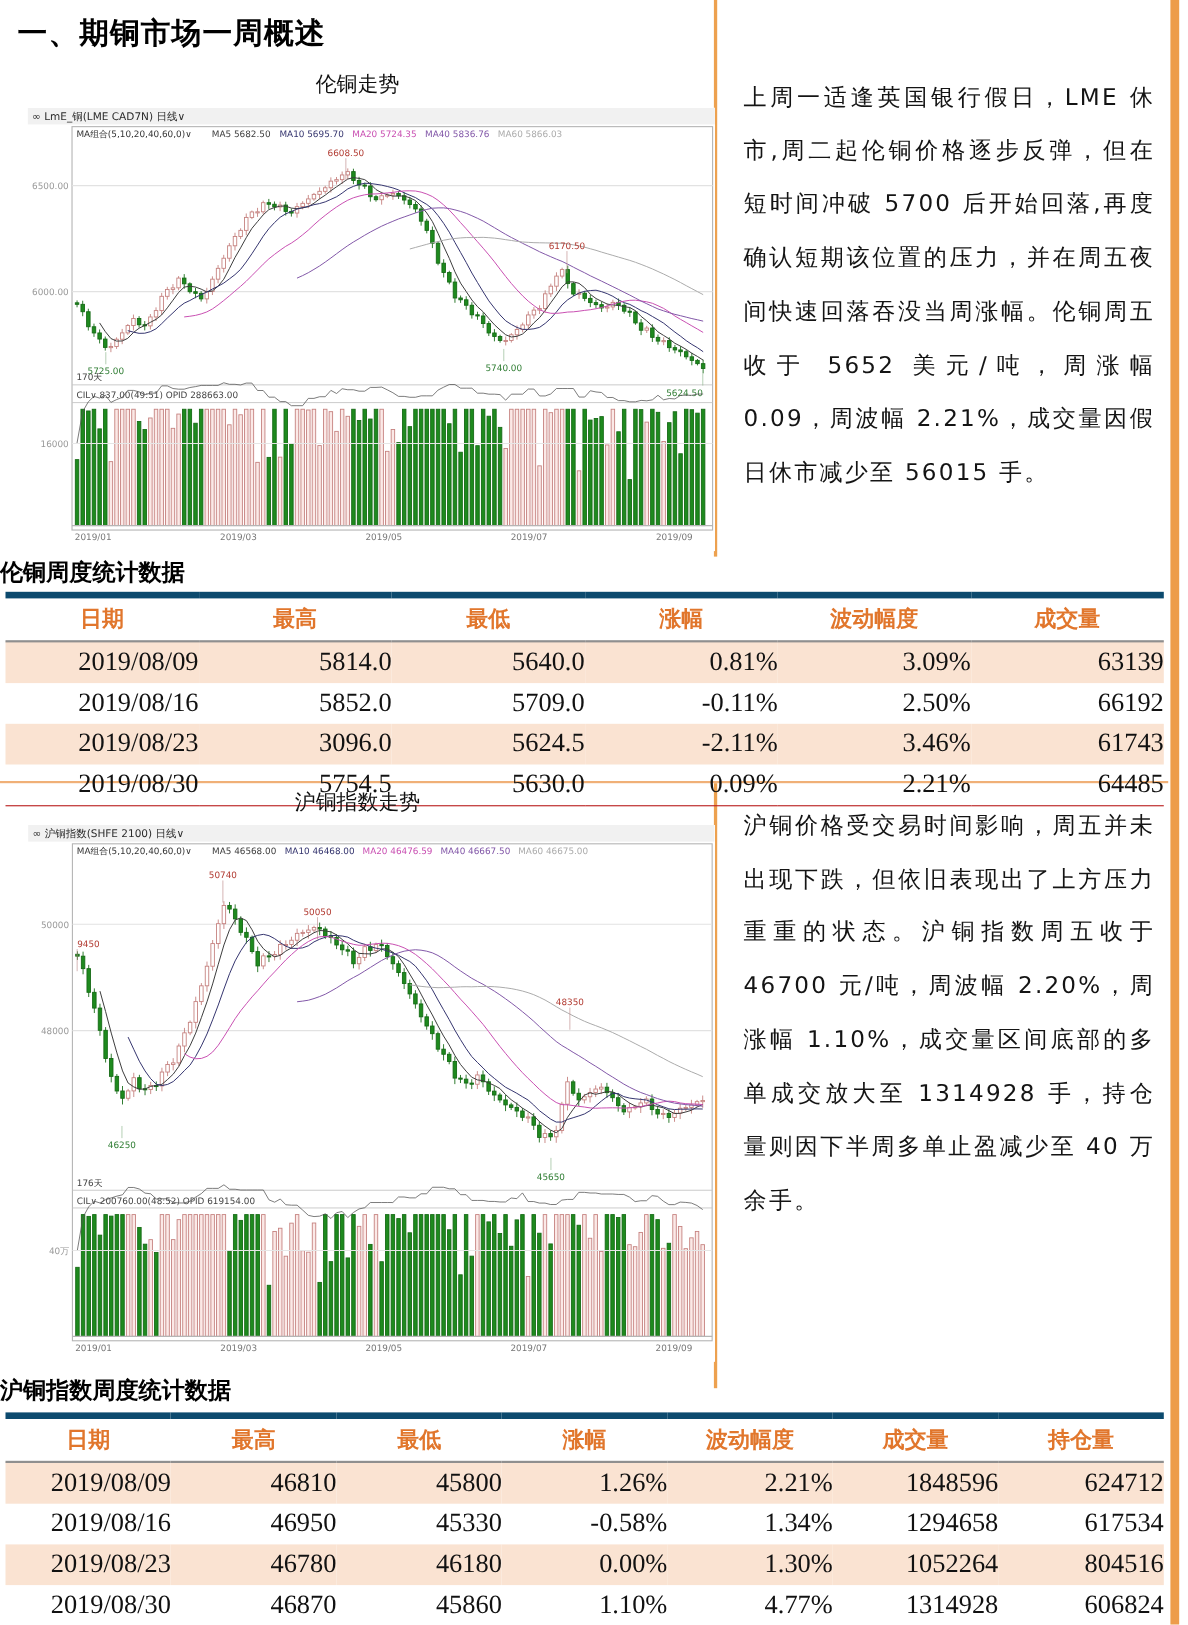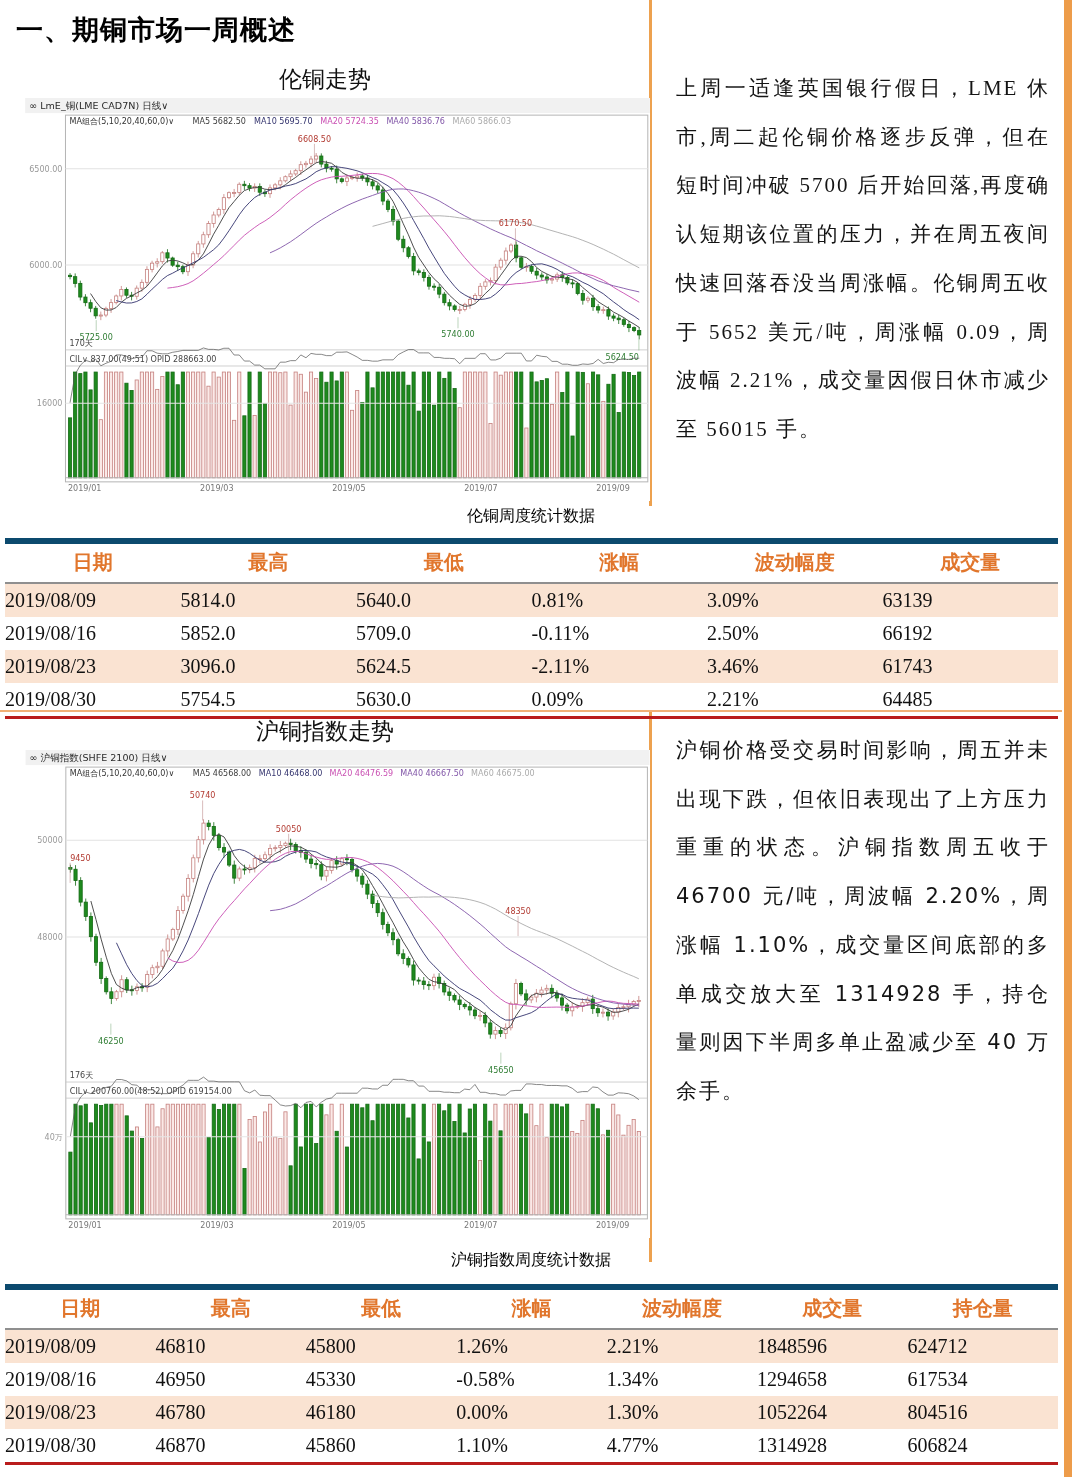--- a/index.html
+++ b/index.html
@@ -1,39 +1,39 @@
 <!DOCTYPE html>
 <html><head>
 <meta charset="utf-8">
 <style>
   html,body{margin:0;padding:0;}
   body{width:1080px;height:1477px;position:relative;background:#ffffff;overflow:hidden;
        font-family:"DejaVu Sans","Liberation Sans",sans-serif;}
   .page-title{position:absolute;left:16px;top:12px;margin:0;font-size:27px;font-weight:bold;
               color:#000;letter-spacing:1px;}
-  .chart-title{position:absolute;left:0;width:650px;text-align:center;font-size:23px;
+  .chart-title{position:absolute;left:0;width:650px;text-align:center;font-size:19px;
                color:#111;font-weight:500;}
   .t1{top:64px;} .t2{top:716px;}
   .chart{position:absolute;left:25px;width:625px;background:#fff;}
   .c1{top:98px;height:403px;} .c2{top:750px;height:488px;}
   .commentary{position:absolute;left:676px;width:374px;margin:0;font-size:21px;line-height:2.32;
               letter-spacing:2px;text-align:justify;color:#141414;}
-  .p1{top:64px;font-family:Liberation Serif, serif;} .p2{top:726px;}
-  .table-title{position:absolute;left:0;width:1062px;text-align:center;font-size:16px;
-               font-weight:normal;color:#000;}
+  .p1{top:64px;} .p2{top:726px;}
+  .table-title{position:absolute;left:0;width:1062px;text-align:left;font-size:21px;
+               font-weight:bold;color:#000;}
   .tt1{top:506px;} .tt2{top:1250px;}
   .stat-table{position:absolute;left:5px;width:1053px;border-collapse:collapse;table-layout:fixed;}
   .st1{top:538px;} .st2{top:1284px;}
   .stat-table thead th{font-family:"DejaVu Sans","Liberation Sans",sans-serif;font-size:20px;
        font-weight:bold;color:#E1762C;padding:5px 0 6px;text-align:center;
        border-top:6px solid #0c4a6e;border-bottom:2px solid #8f8f8f;}
-  .stat-table tbody td{font-family:"Liberation Serif","DejaVu Serif",serif;font-size:20px;
-       color:#111;text-align:left;padding:5px 0;}
+  .stat-table tbody td{font-family:"Liberation Serif","DejaVu Serif",serif;font-size:24px;
+       color:#111;text-align:right;padding:5px 0;}
   .stat-table tbody tr:nth-child(odd){background:#FAE3D2;}
-  .stat-table tbody tr:last-child td{border-bottom:3px solid #b91c1c;}
+  .stat-table tbody tr:last-child td{border-bottom:1px solid #b91c1c;}
   .divider{position:absolute;left:649px;width:3px;background:#EDA14F;}
   .v1{top:0;height:506px;} .v2{top:712px;height:550px;}
   .hrule{position:absolute;left:0;top:710px;width:1062px;height:2px;background:#F0B077;}
   .accent-bar{position:absolute;left:1064px;top:0;width:8px;height:1477px;background:#ED9C4A;}
 </style>
 </head>
 <body>
 
 <div>
   <div class="accent-bar"></div>

